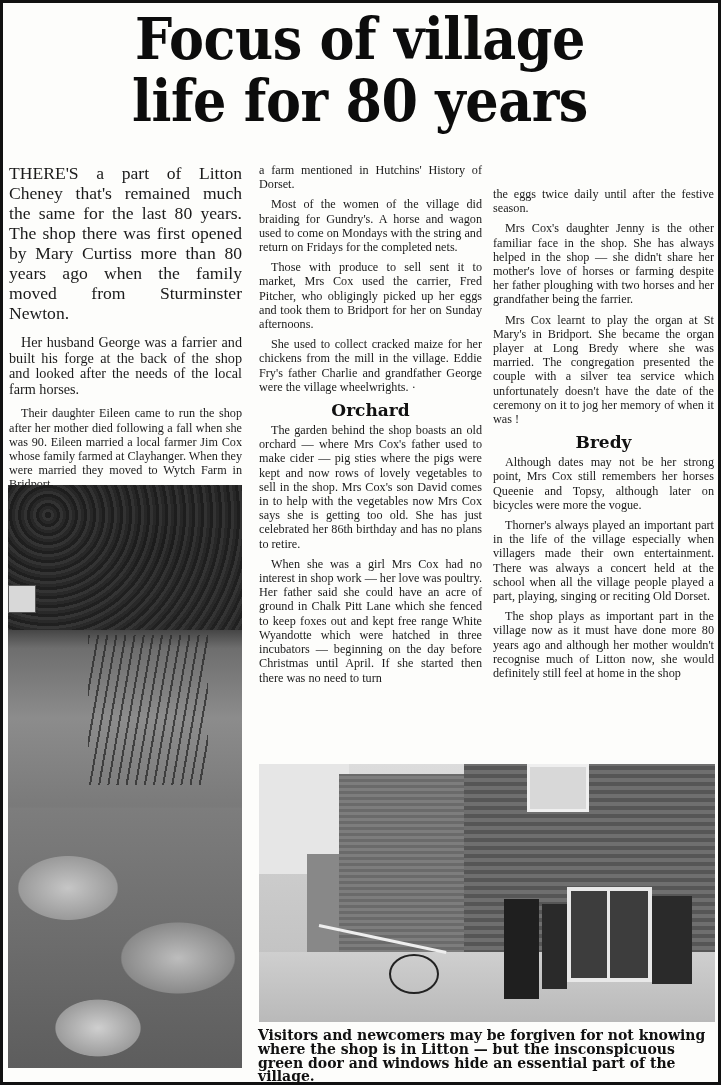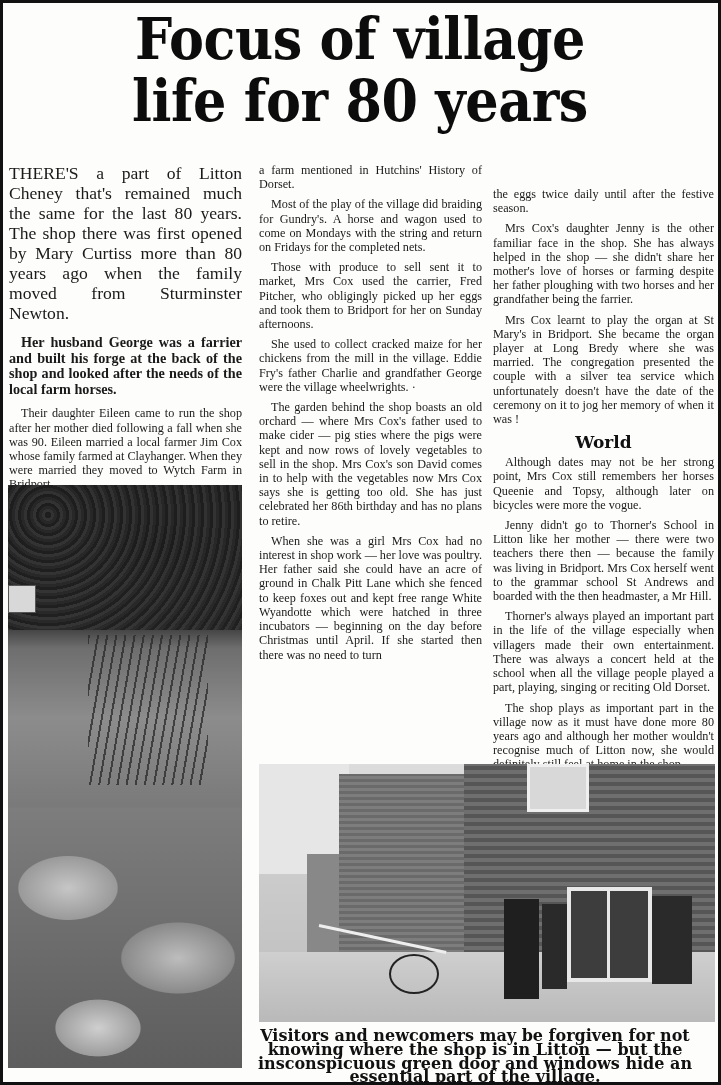--- a/index.html
+++ b/index.html
@@ -4,21 +4,21 @@
 <style>
   html, body { margin:0; padding:0; background:#ffffff; }
   body { width:721px; height:1085px; position:relative; overflow:hidden; font-family:"Liberation Serif","DejaVu Serif",serif; color:#111; }
   .frame { position:absolute; left:0; top:0; width:715px; height:1079px; border:3px solid #111; background:#fdfdfb; }
   .headline { position:absolute; left:40px; top:8px; width:640px; text-align:center; font-family:"DejaVu Serif","Liberation Serif",serif; font-weight:bold; font-size:57px; line-height:62px; letter-spacing:-0.5px; transform:scaleX(0.92); transform-origin:center top; color:#0c0c0c; }
   .col { position:absolute; font-size:12.2px; line-height:14.2px; text-align:justify; color:#1a1a1a; }
   .col p { margin:0 0 6px 0; text-indent:12px; }
   .col p.noindent { text-indent:0; }
   .col1 { left:9px; top:163px; width:233px; }
   .col1 .lead { font-size:17.6px; line-height:20px; text-indent:0; margin-bottom:12px; }
-  .col1 .second { font-size:14.2px; line-height:15.6px; margin-bottom:9px;font-weight:bold; }
+  .col1 .second { font-size:14.2px; line-height:15.6px; margin-bottom:9px; }
   .col2 { left:259px; top:163px; width:223px; }
   .col3 { left:493px; top:163px; width:221px;margin-top:24px; }
   .subhead { font-family:"DejaVu Serif","Liberation Serif",serif; font-weight:bold; font-size:17px; line-height:20px; text-align:center; margin:6px 0 3px 0; color:#111; }
   .photo { position:absolute; overflow:hidden; }
   .garden { left:8px; top:485px; width:234px; height:583px;
     background:
       radial-gradient(ellipse 60px 40px at 150px 60px, #1e1e1e 0%, rgba(30,30,30,0) 100%),
       linear-gradient(180deg, #2a2a2a 0%, #3a3a3a 24%, #6e6e6e 28%, #8c8c8c 40%, #7a7a7a 55%, #9a9a9a 62%, #b5b5b5 75%, #8e8e8e 85%, #a8a8a8 100%); }
   .garden .foliage { position:absolute; left:0; top:0; right:0; height:145px; background:repeating-radial-gradient(circle at 40px 30px, #1b1b1b 0 3px, #333 3px 6px, #262626 6px 9px); opacity:0.85; }
   .garden .shed { position:absolute; left:0; top:100px; width:26px; height:26px; background:#d8d8d8; border:1px solid #555; }
@@ -36,21 +36,21 @@
   .shop .wall { position:absolute; left:205px; top:0; width:251px; height:230px; background:repeating-linear-gradient(0deg, #565656 0 4px, #6f6f6f 4px 8px), #666; }
   .shop .road { position:absolute; left:0; bottom:0; width:100%; height:70px; background:linear-gradient(180deg, #cfcfcf, #b9b9b9); }
   .shop .door { position:absolute; left:245px; top:135px; width:35px; height:100px; background:#1f1f1f; }
   .shop .window { position:absolute; left:308px; top:123px; width:85px; height:95px; background:#3d3d3d; border:4px solid #e8e8e8; box-sizing:border-box; }
   .shop .window::after { content:""; position:absolute; left:36px; top:0; width:3px; height:100%; background:#e8e8e8; }
   .shop .upwin { position:absolute; left:268px; top:0; width:62px; height:48px; background:#d8d8d8; border:3px solid #efefef; box-sizing:border-box; }
   .shop .board { position:absolute; left:393px; top:132px; width:40px; height:88px; background:#2a2a2a; }
   .shop .board2 { position:absolute; left:283px; top:140px; width:25px; height:85px; background:#2a2a2a; }
   .shop .bike { position:absolute; left:130px; top:190px; width:50px; height:40px; border:2px solid #222; border-radius:50%; box-sizing:border-box; }
   .shop .rail { position:absolute; left:60px; top:160px; width:130px; height:3px; background:#eee; transform:rotate(12deg); transform-origin:left; }
-  .caption { position:absolute; left:246px; top:1029px; width:458px; font-family:"DejaVu Serif","Liberation Serif",serif; font-weight:bold; font-size:16px; line-height:13.8px; text-align:center; color:#111; }
+  .caption { position:absolute; left:258px; top:1029px; width:458px; font-family:"DejaVu Serif","Liberation Serif",serif; font-weight:bold; font-size:14px; line-height:13.8px; color:#111; }
 </style>
 </head>
 <body>
 
 <div class="frame"></div>
 
 <div class="headline">
   <div>Focus of village</div>
   <div>life for 80 years</div>
 </div>
@@ -63,34 +63,34 @@
 
 <div class="photo garden">
   <div class="foliage"></div>
   <div class="shed"></div>
   <div class="stems"></div>
   <div class="leaves"></div>
 </div>
 
 <div class="col col2">
   <p class="noindent">a farm mentioned in Hutchins' History of Dorset.</p>
-  <p>Most of the play of the village did braiding for Gundry's. A horse and wagon used to come on Mondays with the string and return on Fridays for the completed nets.</p>
+  <p>Most of the women of the village did braiding for Gundry's. A horse and wagon used to come on Mondays with the string and return on Fridays for the completed nets.</p>
   <p>Those with produce to sell sent it to market, Mrs Cox used the carrier, Fred Pitcher, who obligingly picked up her eggs and took them to Bridport for her on Sunday afternoons.</p>
   <p>She used to collect cracked maize for her chickens from the mill in the village. Eddie Fry's father Charlie and grandfather George were the village wheelwrights. ·</p>
+  <div class="subhead">Orchard</div>
   <p>The garden behind the shop boasts an old orchard — where Mrs Cox's father used to make cider — pig sties where the pigs were kept and now rows of lovely vegetables to sell in the shop. Mrs Cox's son David comes in to help with the vegetables now Mrs Cox says she is getting too old. She has just celebrated her 86th birthday and has no plans to retire.</p>
   <p>When she was a girl Mrs Cox had no interest in shop work — her love was poultry. Her father said she could have an acre of ground in Chalk Pitt Lane which she fenced to keep foxes out and kept free range White Wyandotte which were hatched in three incubators — beginning on the day before Christmas until April. If she started then there was no need to turn</p>
 </div>
 
 <div class="col col3">
   <p class="noindent">the eggs twice daily until after the festive season.</p>
   <p>Mrs Cox's daughter Jenny is the other familiar face in the shop. She has always helped in the shop — she didn't share her mother's love of horses or farming despite her father ploughing with two horses and her grandfather being the farrier.</p>
   <p>Mrs Cox learnt to play the organ at St Mary's in Bridport. She became the organ player at Long Bredy where she was married. The congregation presented the couple with a silver tea service which unfortunately doesn't have the date of the ceremony on it to jog her memory of when it was !</p>
-  <div class="subhead">World</div>
+  <div class="subhead">Bredy</div>
   <p>Although dates may not be her strong point, Mrs Cox still remembers her horses Queenie and Topsy, although later on bicycles were more the vogue.</p>
-  <p>Jenny didn't go to Thorner's School in Litton like her mother — there were two teachers there then — because the family was living in Bridport. Mrs Cox herself went to the grammar school St Andrews and boarded with the then headmaster, a Mr Hill.</p>
   <p>Thorner's always played an important part in the life of the village especially when villagers made their own entertainment. There was always a concert held at the school when all the village people played a part, playing, singing or reciting Old Dorset.</p>
   <p>The shop plays as important part in the village now as it must have done more 80 years ago and although her mother wouldn't recognise much of Litton now, she would definitely still feel at home in the shop</p>
 </div>
 
 <div class="photo shop">
   <div class="sky"></div>
   <div class="house2"></div>
   <div class="house"></div>
   <div class="wall"></div>
   <div class="upwin"></div>

